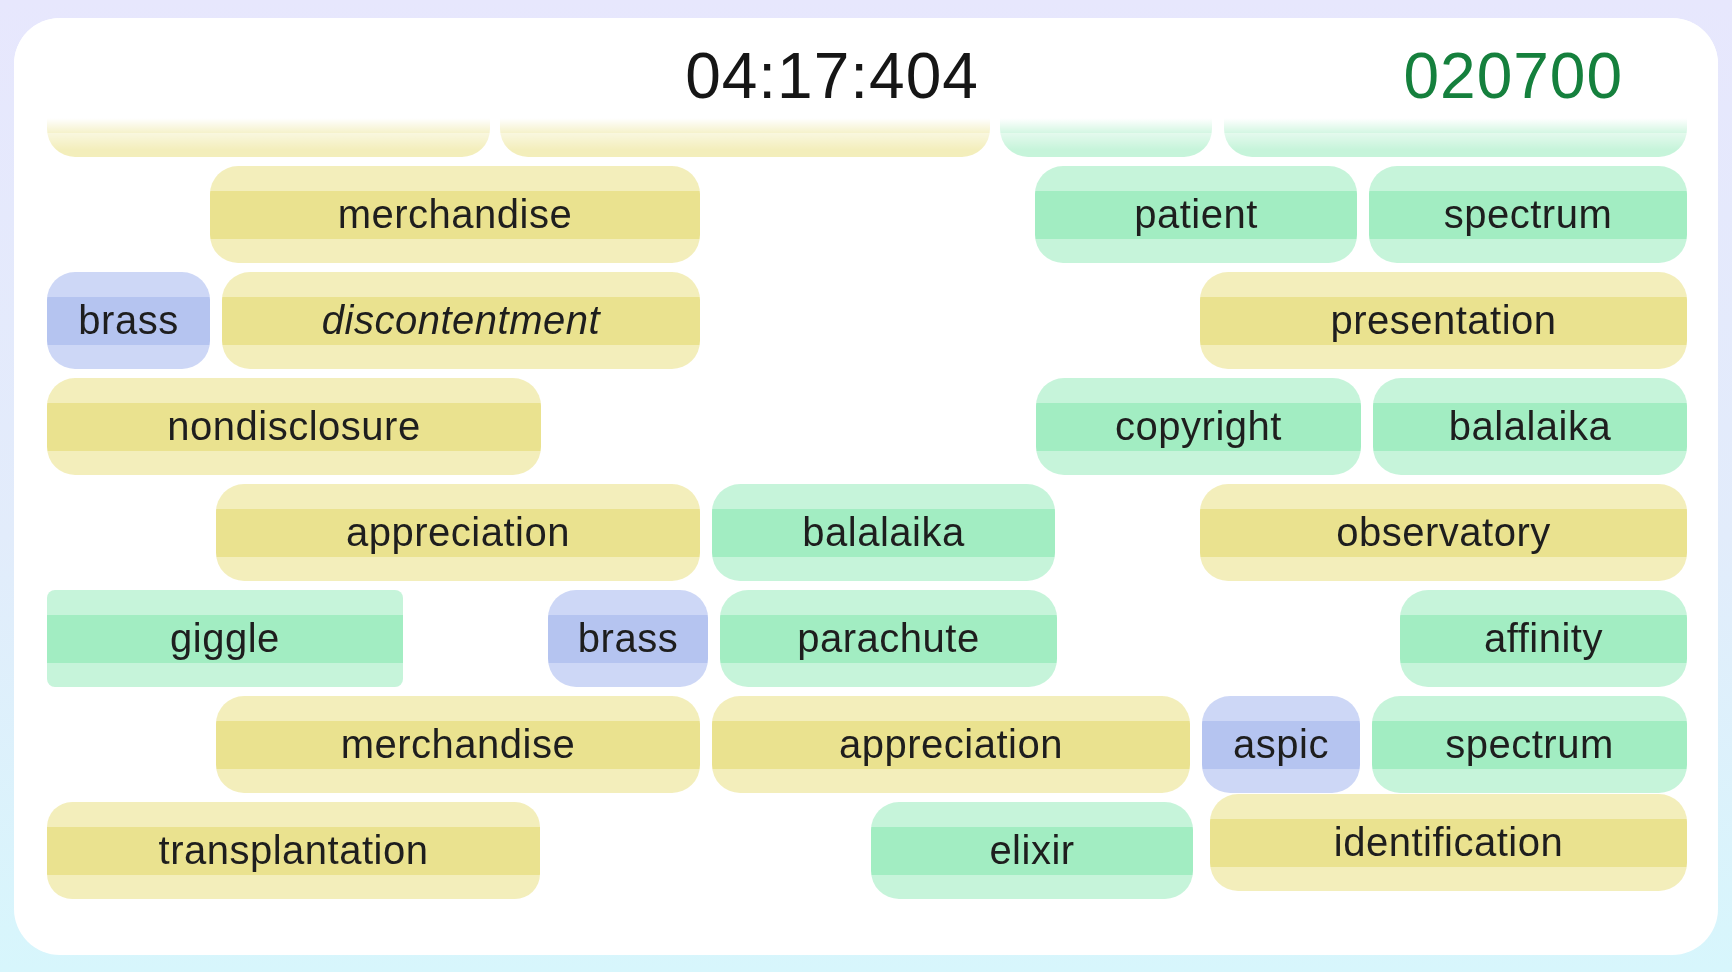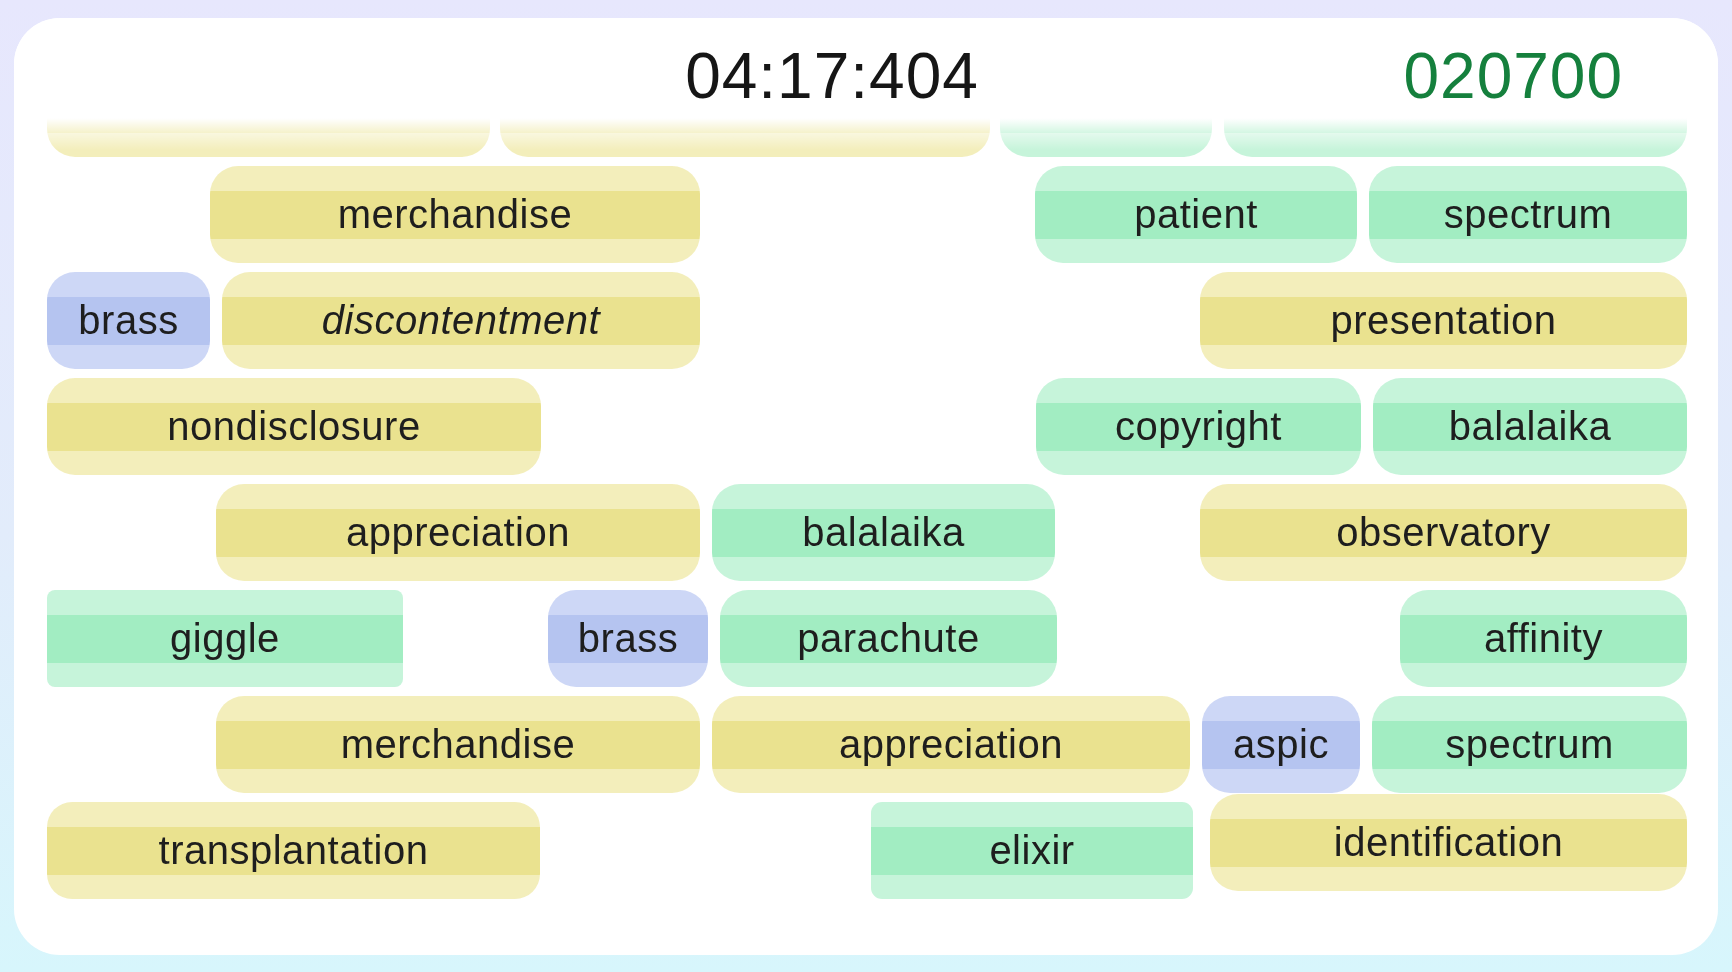--- a/index.html
+++ b/index.html
@@ -120,21 +120,21 @@
       </div>
       <div class="pill blue" style="left: 1188px; top: 678px; width: 158px;">
         <span>aspic</span>
       </div>
       <div class="pill green" style="left: 1358px; top: 678px; width: 315px;">
         <span>spectrum</span>
       </div>
       <div class="pill yellow" style="left: 33px; top: 784px; width: 493px; border-radius: 25px;">
         <span>transplantation</span>
       </div>
-      <div class="pill green" style="left: 857px; top: 784px; width: 322px; border-radius: 11px;">
+      <div class="pill green" style="left: 857px; top: 784px; width: 322px;">
         <span>elixir</span>
       </div>
       <div class="pill yellow" style="left: 1196px; top: 776px; width: 477px;">
         <span>identification</span>
       </div>
     </div>
   <div class="top-fade"></div>
   <div class="header">
     <div class="timer">04:17:404</div>
     <div class="score">020700</div>

